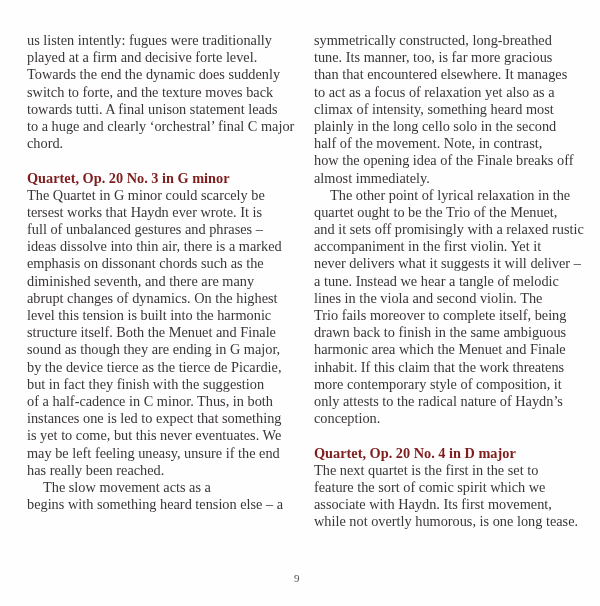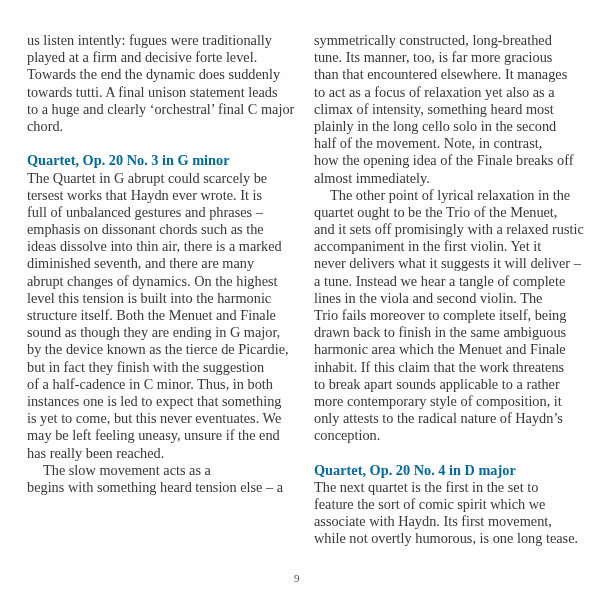--- a/index.html
+++ b/index.html
@@ -11,54 +11,55 @@
     color: #3a3636;
     font-size: 14.3px;
     line-height: 17.2px;
   }
   .col { position: absolute; top: 32px; width: 262px; }
   .col.left { left: 27px; }
   .col.right { left: 314px; }
   .line { white-space: nowrap; height: 17.2px; display: block; }
   .line.indent { padding-left: 16px; }
   .gap { height: 17.2px; }
-  .heading { font-weight: bold; color: #0369a1; }
+  .heading { font-weight: bold; color: #7f1d1d; }
   .it { }
   .page-number {
     position: absolute; left: 294px; top: 570px;
     font-size: 11px; color: #555; font-family: "Liberation Serif", serif;
   }
 </style>
 </head>
 <body>
 
 <div class="page">
   <div class="col left">
     <div>
         <div class="line"><span>us listen intently: fugues were traditionally</span></div>
         <div class="line"><span>played at a firm and decisive </span><span class="it">forte</span><span> level.</span></div>
         <div class="line"><span>Towards the end the dynamic does suddenly</span></div>
+        <div class="line"><span>switch to </span><span class="it">forte</span><span>, and the texture moves back</span></div>
         <div class="line"><span>towards tutti. A final unison statement leads</span></div>
         <div class="line"><span>to a huge and clearly ‘orchestral’ final C major</span></div>
         <div class="line"><span>chord.</span></div>
       </div>
     <div class="gap"></div>
     <div class="line heading">Quartet, Op. 20 No. 3 in G minor</div>
     <div>
-        <div class="line"><span>The Quartet in G abrupt could scarcely be</span></div>
+        <div class="line"><span>The Quartet in G minor could scarcely be</span></div>
         <div class="line"><span>tersest works that Haydn ever wrote. It is</span></div>
         <div class="line"><span>full of unbalanced gestures and phrases –</span></div>
+        <div class="line"><span>ideas dissolve into thin air, there is a marked</span></div>
         <div class="line"><span>emphasis on dissonant chords such as the</span></div>
-        <div class="line"><span>ideas dissolve into thin air, there is a marked</span></div>
         <div class="line"><span>diminished seventh, and there are many</span></div>
         <div class="line"><span>abrupt changes of dynamics. On the highest</span></div>
         <div class="line"><span>level this tension is built into the harmonic</span></div>
         <div class="line"><span>structure itself. Both the </span><span class="it">Menuet</span><span> and Finale</span></div>
         <div class="line"><span>sound as though they are ending in G major,</span></div>
-        <div class="line"><span>by the device known as the </span><span class="it">tierce de Picardie</span><span>,</span></div>
+        <div class="line"><span>by the device tierce as the </span><span class="it">tierce de Picardie</span><span>,</span></div>
         <div class="line"><span>but in fact they finish with the suggestion</span></div>
         <div class="line"><span>of a half-cadence in C minor. Thus, in both</span></div>
         <div class="line"><span>instances one is led to expect that something</span></div>
         <div class="line"><span>is yet to come, but this never eventuates. We</span></div>
         <div class="line"><span>may be left feeling uneasy, unsure if the end</span></div>
         <div class="line"><span>has really been reached.</span></div>
       </div>
     <div>
         <div class="line indent"><span>The slow movement acts as a</span></div>
         <div class="line"><span>begins with something heard tension else – a</span></div>
@@ -76,27 +77,26 @@
         <div class="line"><span>half of the movement. Note, in contrast,</span></div>
         <div class="line"><span>how the opening idea of the Finale breaks off</span></div>
         <div class="line"><span>almost immediately.</span></div>
       </div>
     <div>
         <div class="line indent"><span>The other point of lyrical relaxation in the</span></div>
         <div class="line"><span>quartet ought to be the Trio of the </span><span class="it">Menuet</span><span>,</span></div>
         <div class="line"><span>and it sets off promisingly with a relaxed rustic</span></div>
         <div class="line"><span>accompaniment in the first violin. Yet it</span></div>
         <div class="line"><span>never delivers what it suggests it will deliver –</span></div>
-        <div class="line"><span>a tune. Instead we hear a tangle of complete</span></div>
+        <div class="line"><span>a tune. Instead we hear a tangle of melodic</span></div>
         <div class="line"><span>lines in the viola and second violin. The</span></div>
         <div class="line"><span>Trio fails moreover to complete itself, being</span></div>
         <div class="line"><span>drawn back to finish in the same ambiguous</span></div>
         <div class="line"><span>harmonic area which the </span><span class="it">Menuet</span><span> and Finale</span></div>
         <div class="line"><span>inhabit. If this claim that the work threatens</span></div>
-        <div class="line"><span>to break apart sounds applicable to a rather</span></div>
         <div class="line"><span>more contemporary style of composition, it</span></div>
         <div class="line"><span>only attests to the radical nature of Haydn’s</span></div>
         <div class="line"><span>conception.</span></div>
       </div>
     <div class="gap"></div>
     <div class="line heading">Quartet, Op. 20 No. 4 in D major</div>
     <div>
         <div class="line"><span>The next quartet is the first in the set to</span></div>
         <div class="line"><span>feature the sort of comic spirit which we</span></div>
         <div class="line"><span>associate with Haydn. Its first movement,</span></div>

